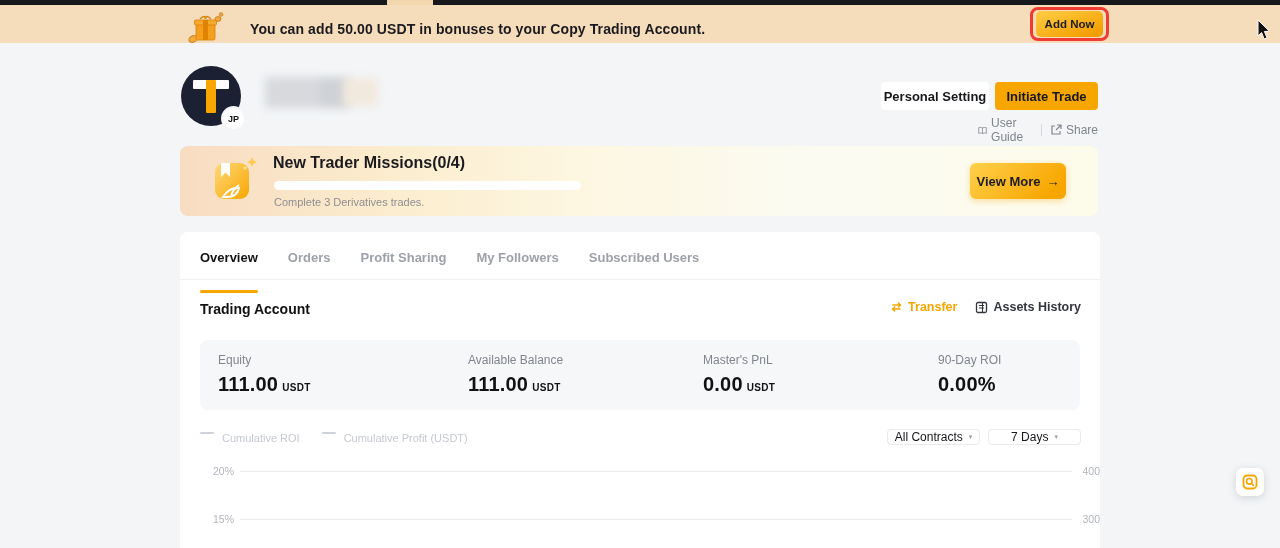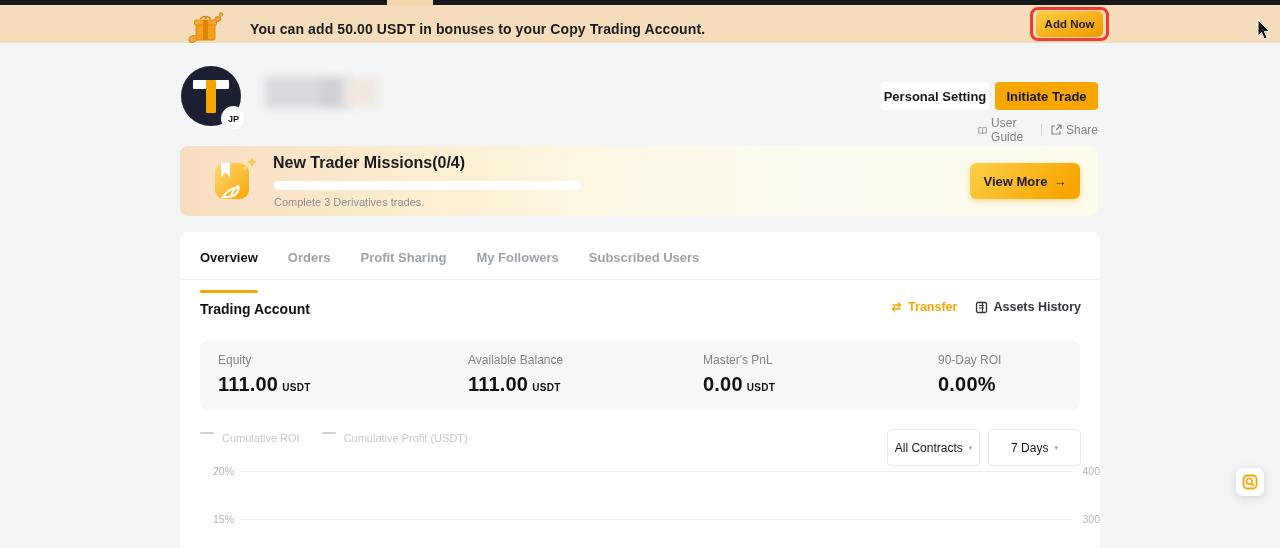--- a/index.html
+++ b/index.html
@@ -49,21 +49,21 @@
   .v-div { width:1px; height:12px; background:#d5d8dd; }
 
   
   .missions { left:180px; top:146px; width:918px; height:70px; border-radius:8px;
     background:linear-gradient(90deg,#f8dcc1 0%,#fbeccd 22%,#fdf7e2 45%,#fbfbf2 70%,#fdfbea 100%); }
   .missions-icon { position:absolute; left:29px; top:9px; width:50px; height:52px; }
   .missions-title { position:absolute; left:93px; top:8px; font-size:16px; font-weight:bold; color:#1b1b1f; }
   .progress-track { position:absolute; left:94px; top:35px; width:307px; height:9px; background:#ffffff; border-radius:5px; }
   .progress-fill { height:100%; width:0%; background:#f7a600; border-radius:5px; }
   .missions-sub { position:absolute; left:94px; top:50px; font-size:11px; color:#8f8f92; }
-  .viewmore-btn { position:absolute; left:790px; top:17px; width:110px; height:36px; border:none; border-radius:6px;
+  .viewmore-btn { position:absolute; left:790px; top:17px; width:96px; height:36px; border:none; border-radius:6px;
     background:linear-gradient(135deg,#ffd04c 0%,#f7a600 85%);
     font-size:13px; font-weight:bold; color:#1c1c1f; cursor:pointer;
     display:flex; align-items:center; justify-content:center; gap:6px;
     box-shadow:0 2px 6px rgba(247,166,0,.35); }
 
   
   .main-card { left:180px; top:232px; width:920px; height:340px; background:#ffffff; border-radius:8px 8px 0 0; }
   .tabs { position:absolute; left:20px; top:18px; display:flex; gap:30px; font-size:13px; }
   .tab { color:#9da1a8; font-weight:bold; padding-bottom:28px; cursor:pointer; position:relative; }
   .tab.active { color:#121214; }
@@ -80,21 +80,21 @@
   .stat .s-label { font-size:12px; color:#81858c; }
   .stat .s-value { margin-top:6px; font-size:20px; font-weight:bold; color:#121214; letter-spacing:.2px; }
   .stat .s-unit { font-size:10px; font-weight:bold; margin-left:4px; letter-spacing:.3px; }
   .stat1 { left:18px; } .stat2 { left:268px; } .stat3 { left:503px; } .stat4 { left:738px; }
 
   .legend-row { position:absolute; left:20px; top:200px; display:flex; gap:22px; font-size:11px; color:#c5c9d0; }
   .legend-item { display:flex; align-items:flex-start; gap:8px; }
   .legend-dash { width:14px; height:2px; background:#ced2d9; border-radius:1px; }
 
   .filters { position:absolute; right:19px; top:197px; display:flex; gap:8px; }
-  .filter-box { width:93px; height:37px; background:#fff; border:1px solid #e8eaed; border-radius:4px;
+  .filter-box { width:93px; height:16px; background:#fff; border:1px solid #e8eaed; border-radius:4px;
     display:flex; align-items:center; justify-content:center; gap:6px; font-size:12px; color:#16171a; cursor:pointer; }
   .chev { font-size:7px; color:#9aa0a8; }
 
   .grid-row { position:absolute; left:16px; width:920px; height:12px; }
   .grid-label-l { position:absolute; left:17px; top:0; font-size:10.5px; color:#b1b5bc; }
   .grid-line { position:absolute; left:44px; top:6px; width:832px; height:1px; background:#ebedf0; }
   .grid-label-r { position:absolute; right:16px; top:0; font-size:10.5px; color:#b1b5bc; }
   .grow1 { top:233px; } .grow2 { top:281px; }
 
   

